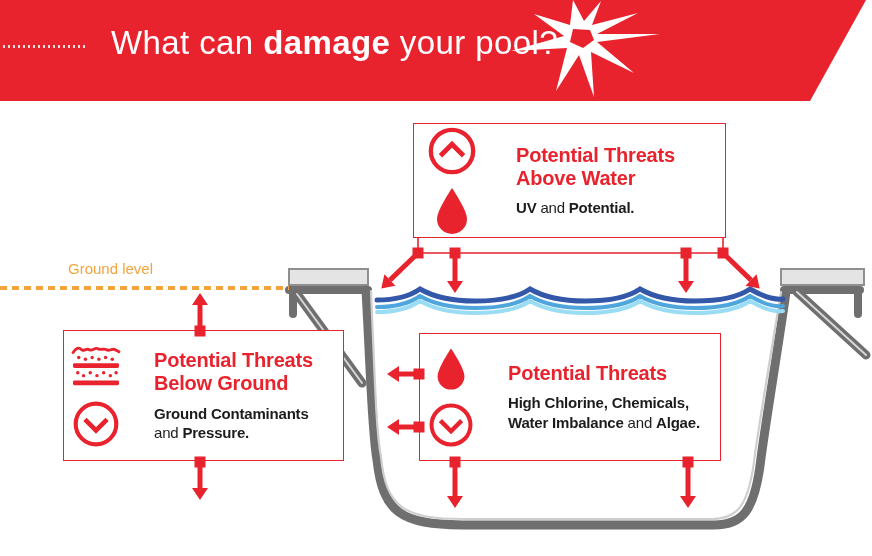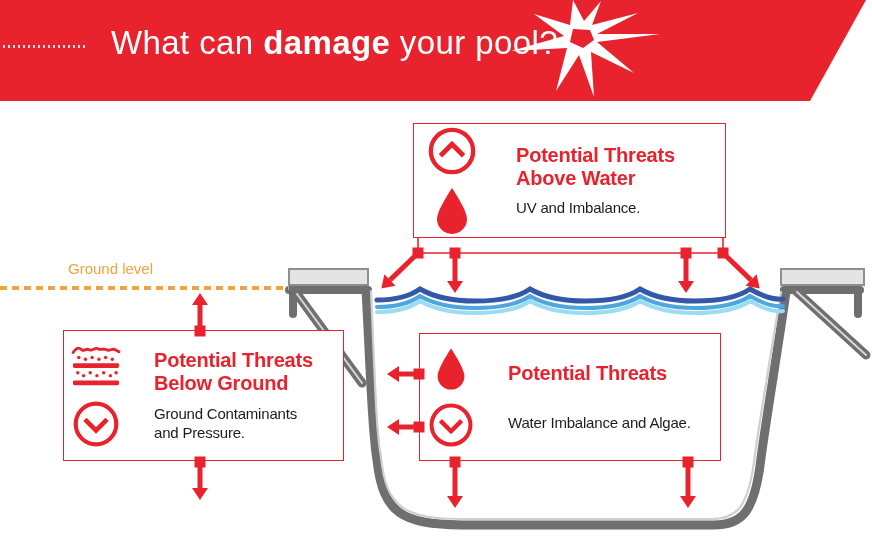--- a/index.html
+++ b/index.html
@@ -59,21 +59,21 @@
   .text-col{
     display:flex;flex-direction:column;justify-content:center;
     padding-left:13px;padding-right:4px;
   }
   .box-title{
     color:#E8232D;font-weight:700;font-size:20px;line-height:1.16;letter-spacing:-.2px;
   }
   .box-desc{
     color:#1C1C1C;font-size:15px;line-height:1.28;margin-top:8px;letter-spacing:-.2px;
   }
-  .box-desc .b{font-weight:400;margin-top:23px;}
+  .box-desc .b{font-weight:700;margin-top:23px;}
 </style>
 </head>
 <body>
 
 <div id="canvas">
 
   <svg id="pool-svg" width="872" height="556" viewBox="0 0 872 556">
 
     <rect x="289" y="269" width="79" height="16" fill="#E4E4E4" stroke="#8F8F8F" stroke-width="2"></rect>
     <rect x="781" y="269" width="83" height="16" fill="#E4E4E4" stroke="#8F8F8F" stroke-width="2"></rect>
@@ -117,21 +117,21 @@
         <path d="M19,2 C19,2 4,24 4,33 a15,15 0 0 0 30,0 C34,24 19,2 19,2 Z" fill="#E8232D"></path>
       </svg>
     </div>
     <div class="curl"></div>
     <div class="text-col">
       <div class="box-title">
         <span>Potential Threats</span><br>
         <span>Above Water</span>
       </div>
       <div class="box-desc">
-        <span class="b">UV</span><span> and </span><span class="b">Imbalance.</span>
+        <span class="b">UV</span><span> and </span><span class="b">Potential.</span>
       </div>
     </div>
   </div>
 
   <div class="threat-box" id="box-bg">
     <div class="icon-col">
       <svg width="50" height="46" viewBox="0 0 52 48">
         <path d="M2,9 C5,4 8,3 11,6 C13,8 16,4 19,6 C22,8 25,3 28,5 C31,7 34,4 37,6 C40,8 43,4 46,6 L50,8" fill="none" stroke="#E8232D" stroke-width="3" stroke-linecap="round"></path>
         <g fill="#E8232D">
           <circle cx="8" cy="14" r="1.8"></circle>
@@ -178,21 +178,21 @@
         <circle cx="26" cy="26" r="22" fill="none" stroke="#E8232D" stroke-width="4.5"></circle>
         <path d="M14,21 L26,33 L38,21" fill="none" stroke="#E8232D" stroke-width="5"></path>
       </svg>
     </div>
     <div class="curl"></div>
     <div class="text-col">
       <div class="box-title">
         <span>Potential Threats</span><br>
       </div>
       <div class="box-desc">
-        <br>
+        <span class="b">High Chlorine, Chemicals,</span><br>
         <span class="b">Water Imbalance</span><span> and </span><span class="b">Algae.</span>
       </div>
     </div>
   </div>
 
   <svg id="arrows-svg" width="872" height="556" viewBox="0 0 872 556">
     <g stroke="#E8232D" fill="#E8232D">
 
       <path d="M418,238 V253 M723,238 V253 M418,253 H723" fill="none" stroke-width="1.6"></path>
 

